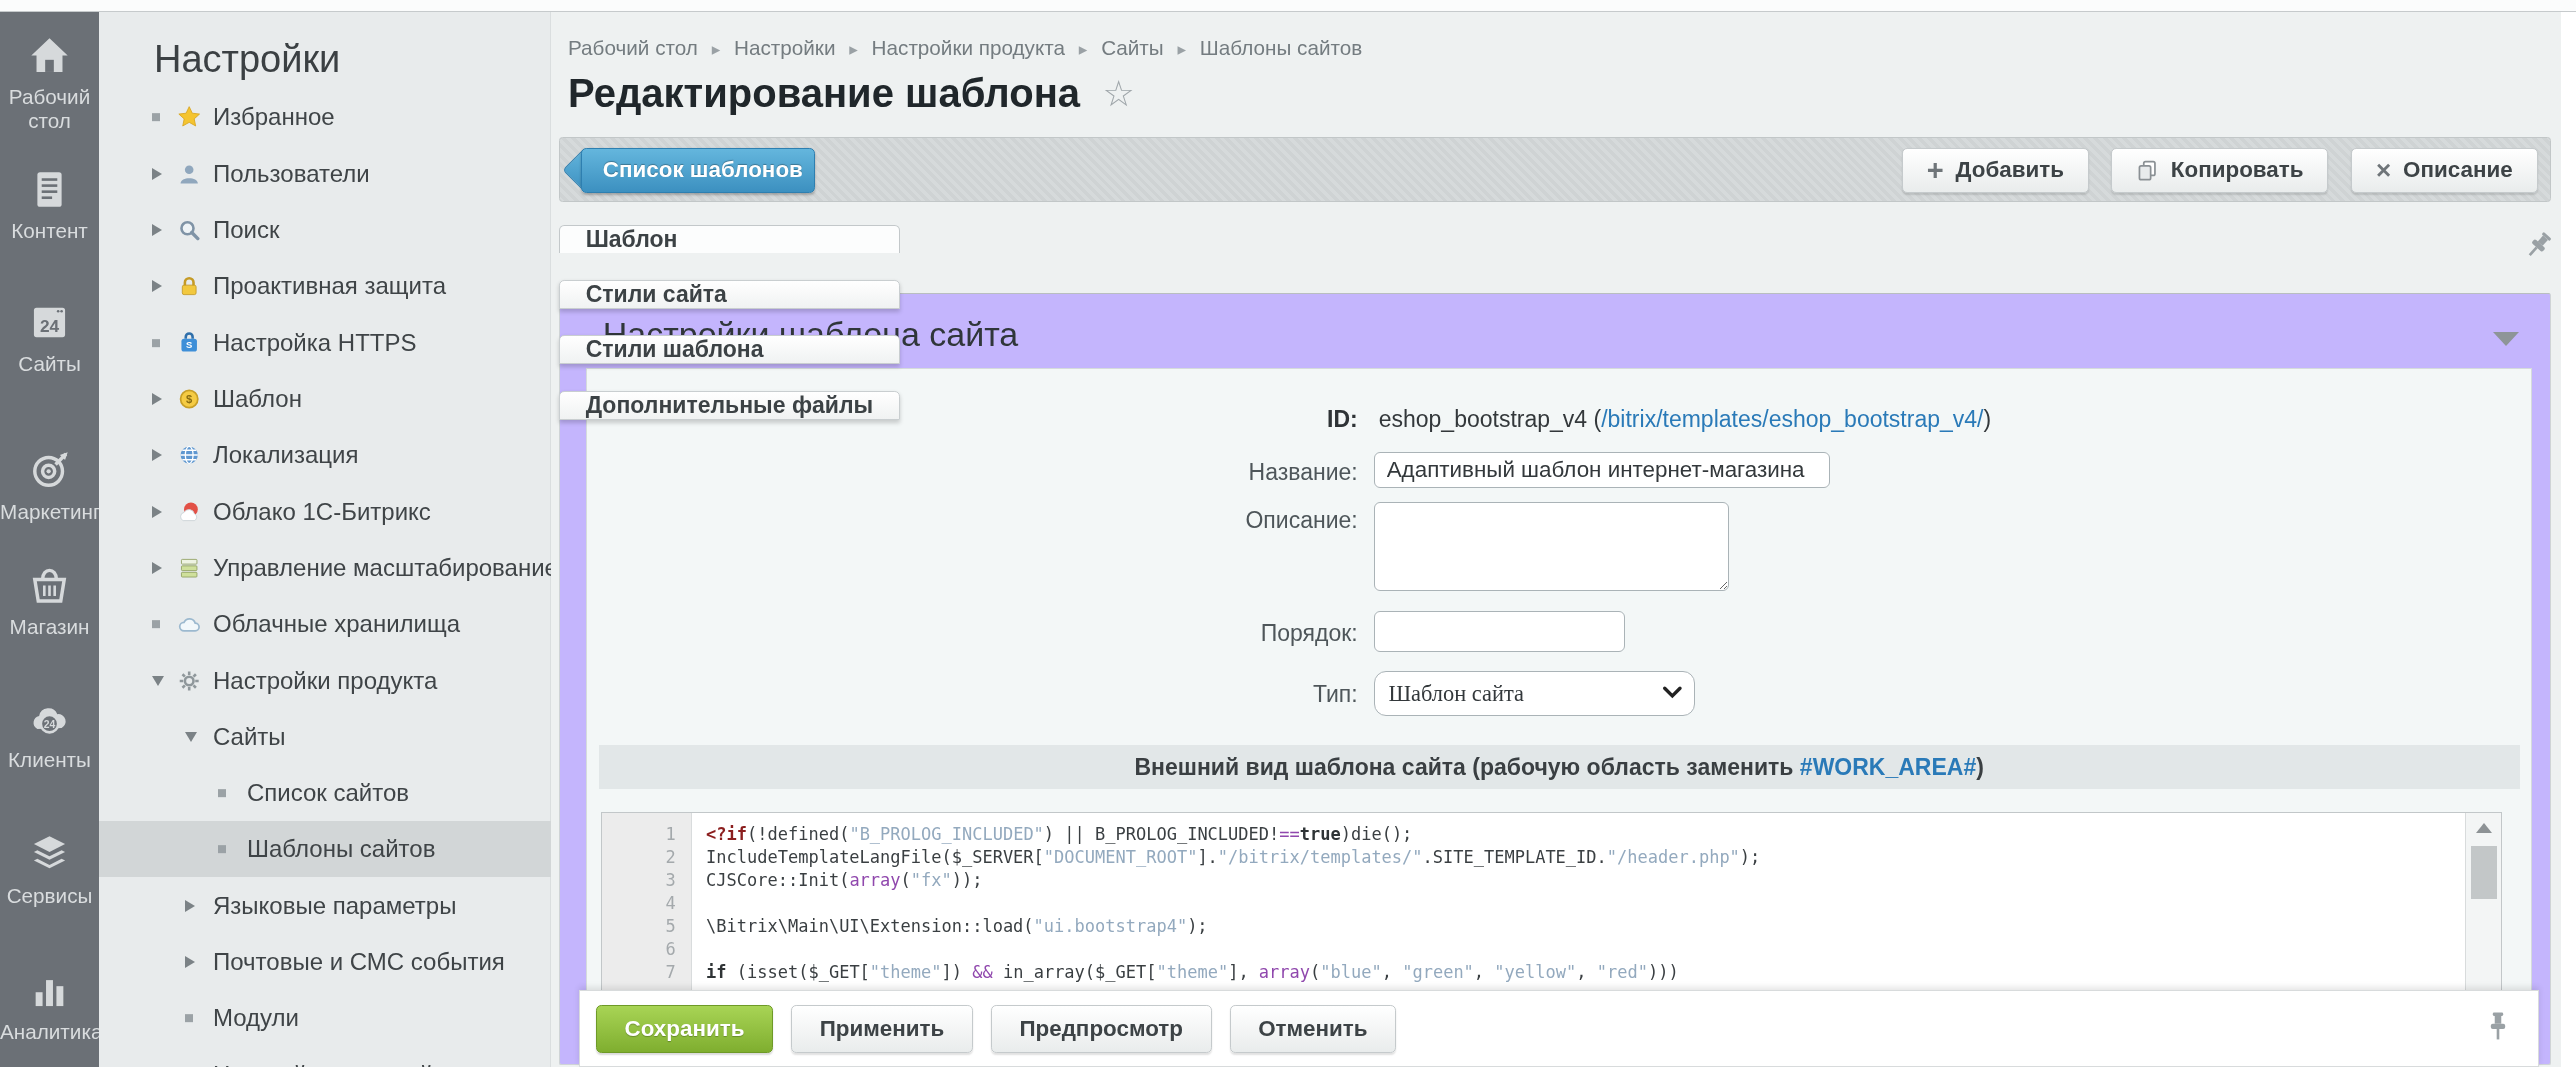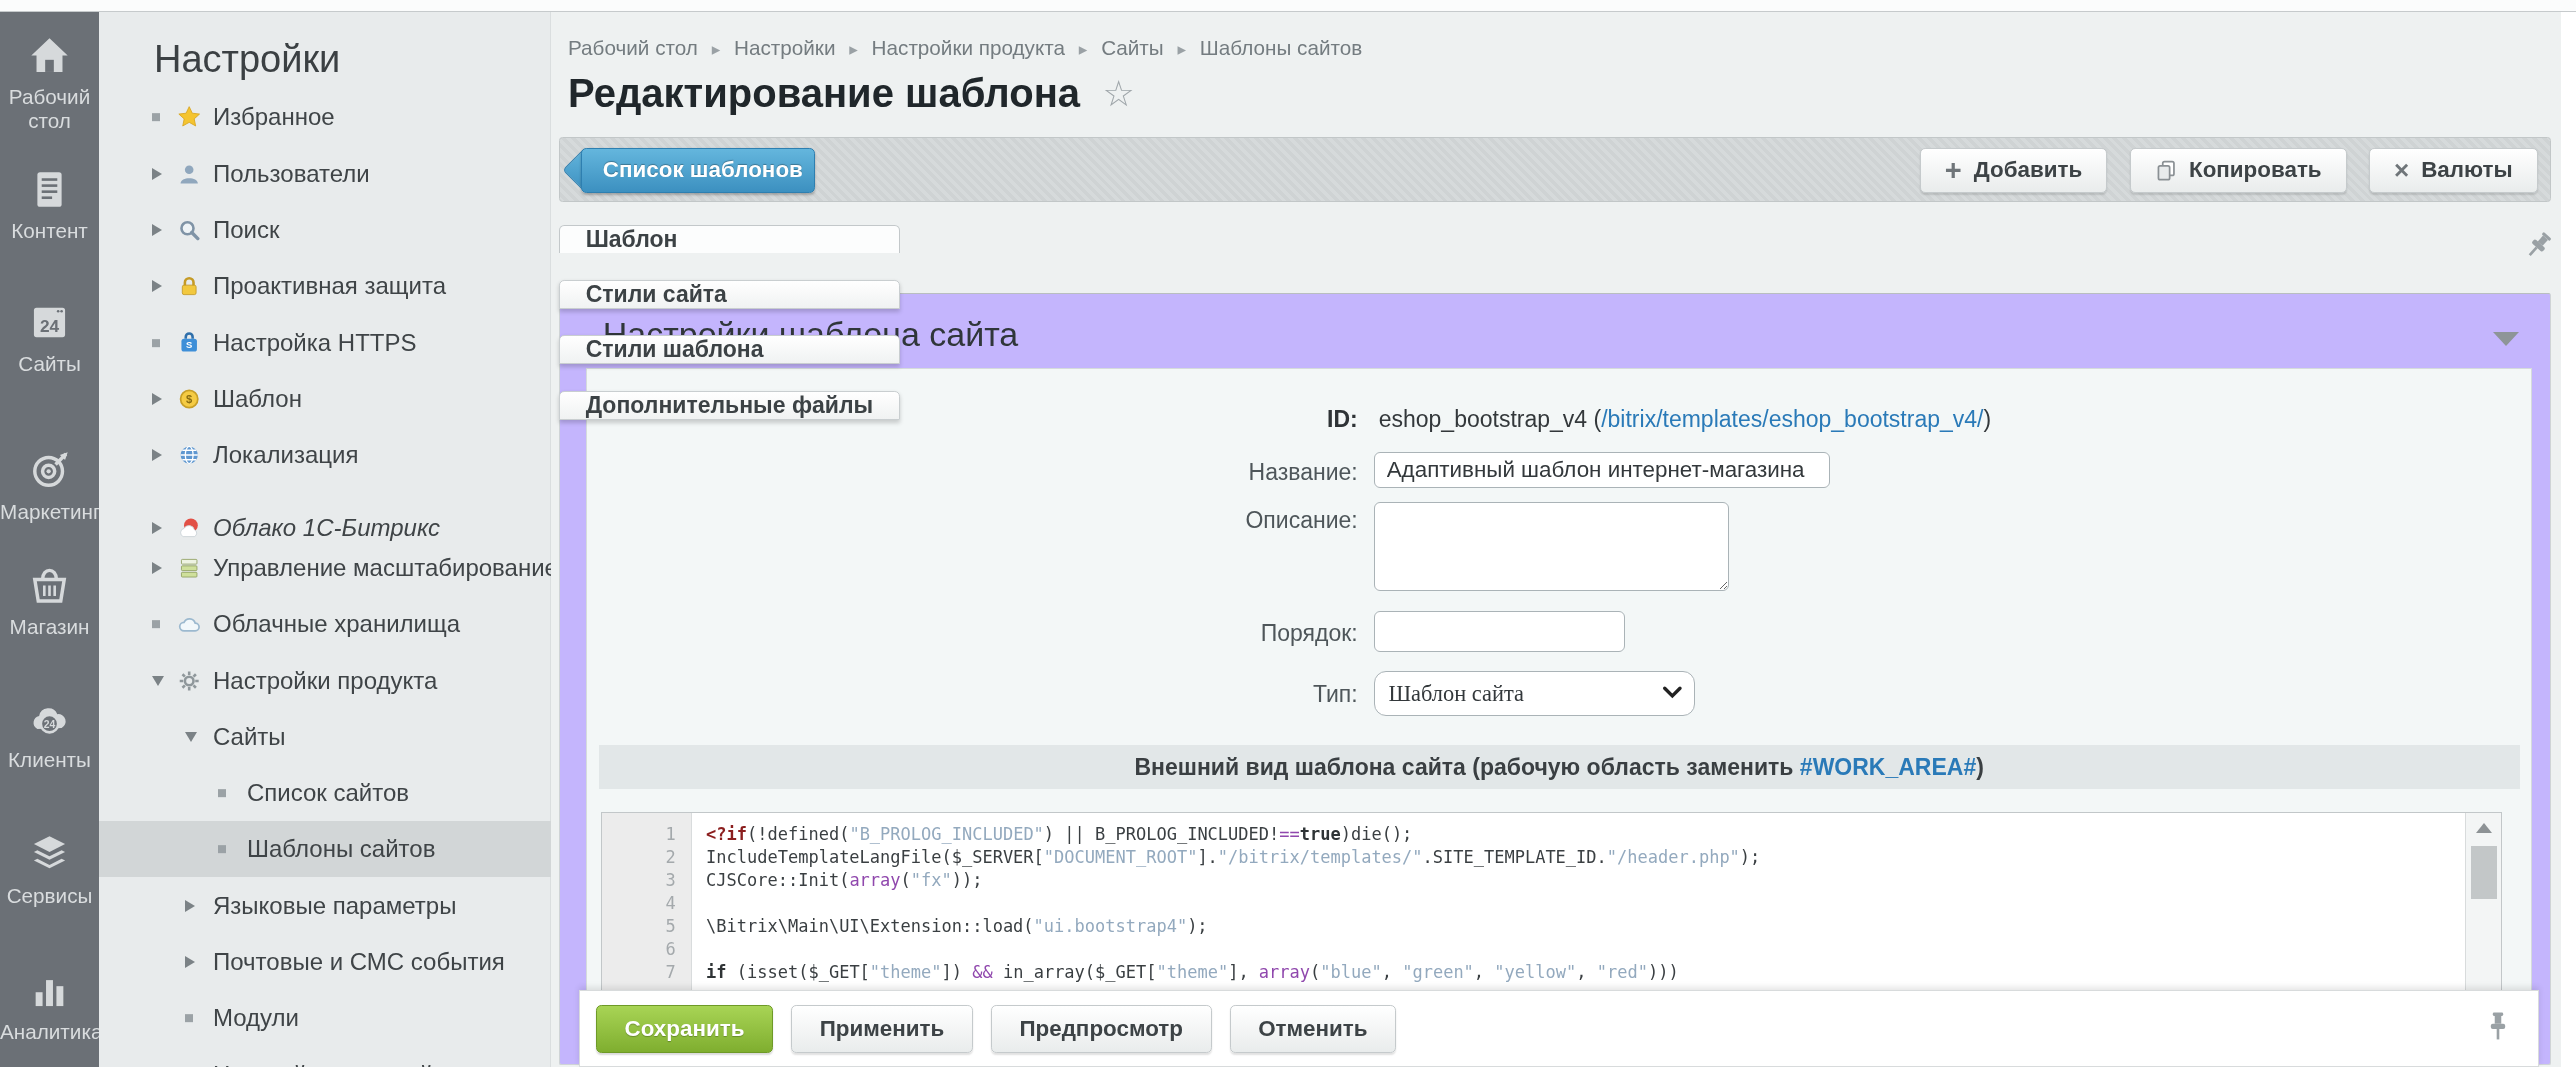--- a/index.html
+++ b/index.html
@@ -270,21 +270,21 @@
         <span class="mi-marker arr-r" style="left:53px"></span>
         <span class="mi-icon">
           <svg width="22.4" height="22.4" viewBox="0 0 26 26">
             <circle cx="13" cy="13" r="10" fill="#5e97d0"></circle>
             <ellipse cx="13" cy="13" rx="4.5" ry="10" fill="none" stroke="#fff" stroke-width="1.5"></ellipse>
             <path d="M3 13h20M5 7.5h16M5 18.5h16" stroke="#fff" stroke-width="1.5" fill="none"></path>
           </svg>
         </span>
         <span class="mi-label" style="left:114px">Локализация</span>
       </div>
-      <div class="menu-item" style="top: 488px; font-style: italic;">
+      <div class="menu-item" style="top: 472px;">
         <span class="mi-marker arr-r" style="left:53px"></span>
         <span class="mi-icon">
           <svg width="22.4" height="22.4" viewBox="0 0 26 26">
             <circle cx="15" cy="10" r="8" fill="#e25046"></circle>
             <path d="M6 23a5 5 0 0 1 1-9.5 6.5 6.5 0 0 1 12 1.5 4.3 4.3 0 0 1 0 8z" fill="#fff" stroke="#c9d2d6"></path>
           </svg>
         </span>
         <span class="mi-label" style="left:114px">Облако 1С-Битрикс</span>
       </div>
       <div class="menu-item" style="top: 528px;">
@@ -377,21 +377,21 @@
               <rect x="9" y="3" width="13" height="16" rx="2" fill="#fff" stroke="#8a9094" stroke-width="2"></rect>
               <rect x="4" y="8" width="13" height="16" rx="2" fill="#e8ebec" stroke="#8a9094" stroke-width="2"></rect>
             </svg>
           </span>
           <span>Копировать</span>
         </div>
         <div class="tb-btn">
           <span class="tb-ico">
             <span style="font-size:26px;color:#6f7579;">×</span>
           </span>
-          <span>Валюты</span>
+          <span>Описание</span>
         </div>
       </div>
   </div>
 
   <div class="tabs" id="tabs">
       <div class="tab active">Шаблон</div>
       <div class="tab inactive">Стили сайта</div>
       <div class="tab inactive">Стили шаблона</div>
       <div class="tab inactive">Дополнительные файлы</div>
     </div>

